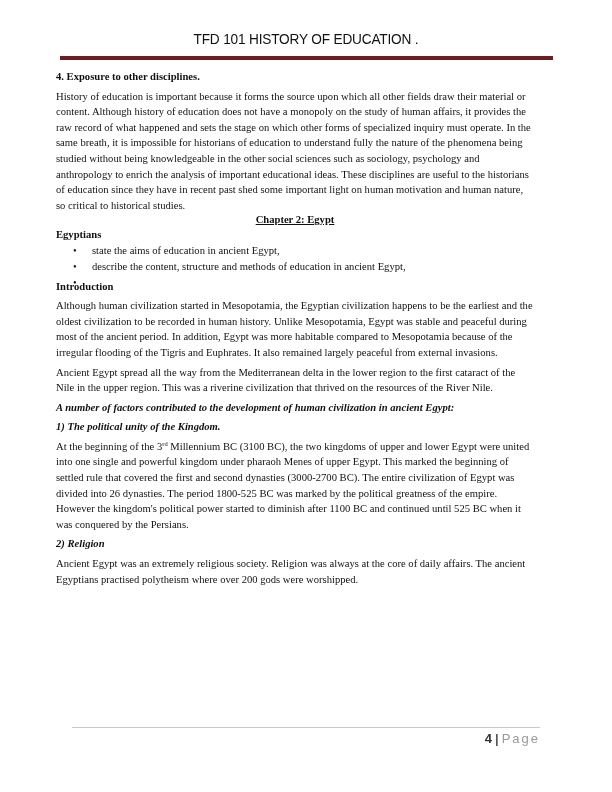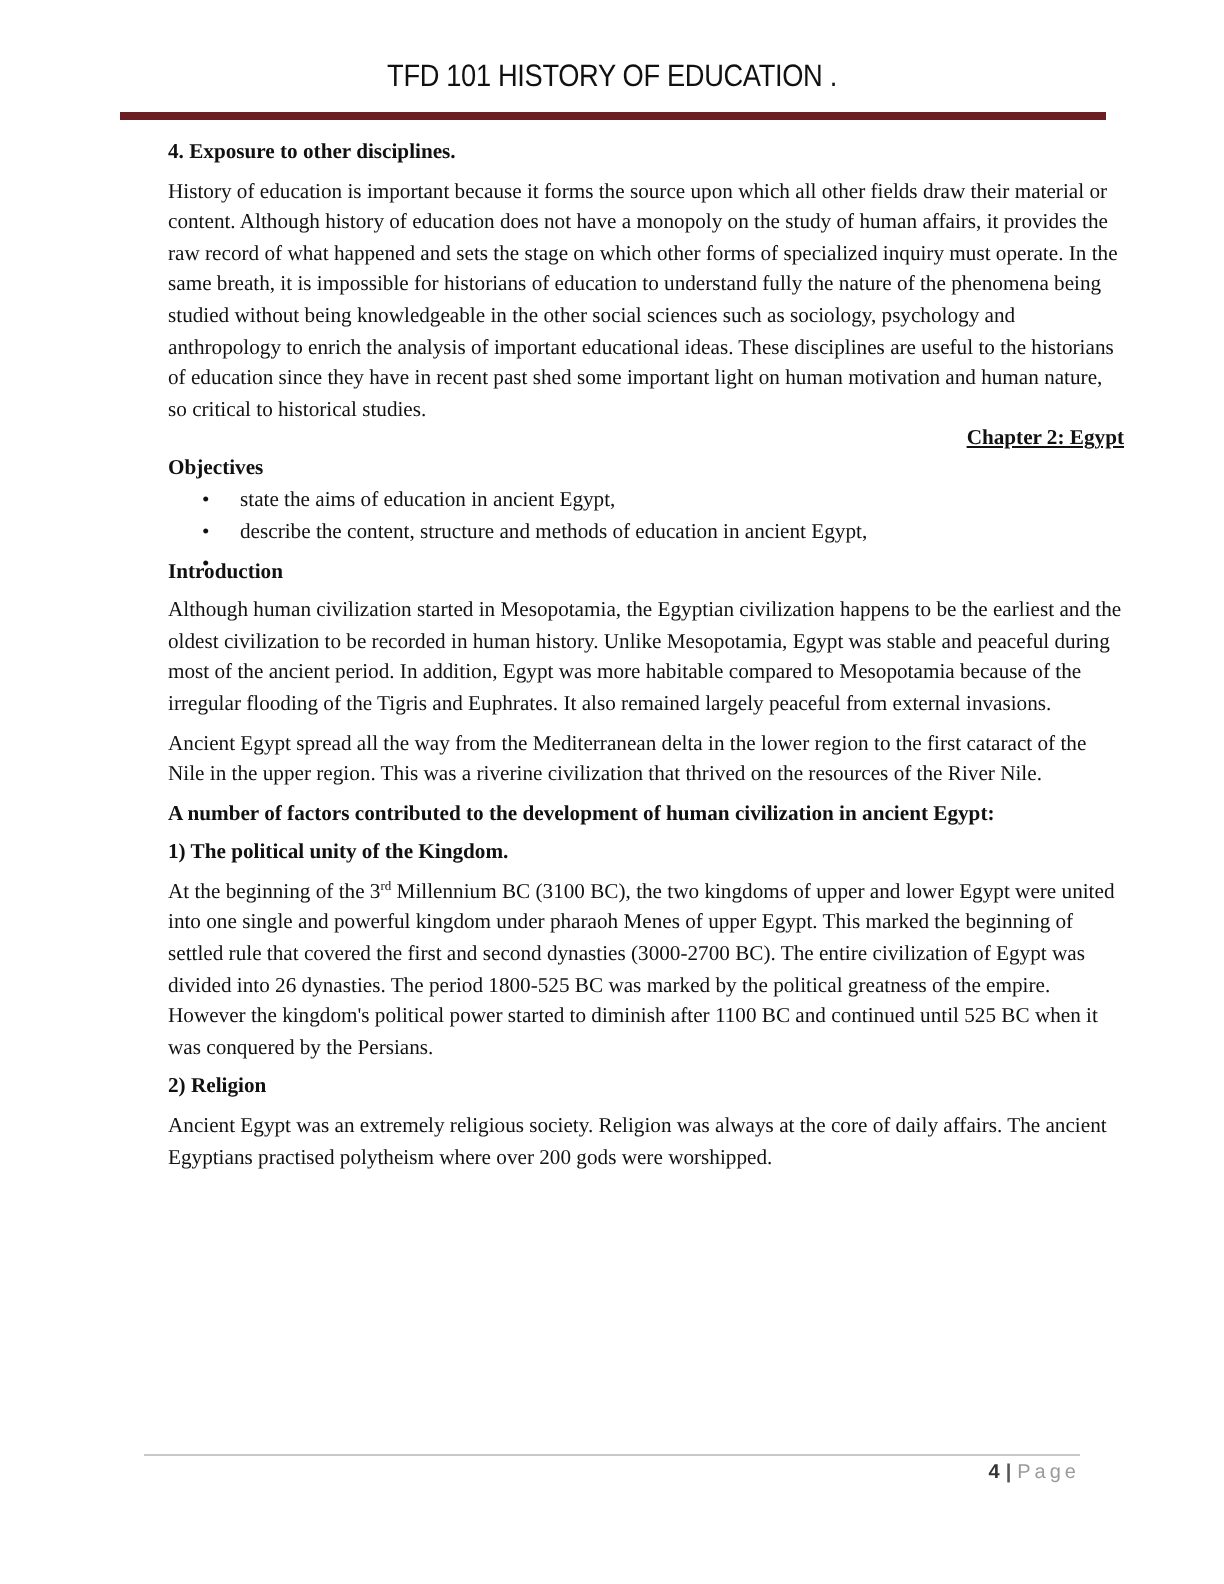--- a/index.html
+++ b/index.html
@@ -2,50 +2,50 @@
 <html><head>
 <meta charset="utf-8">
 <style>
   html, body { margin: 0; padding: 0; background: #ffffff; }
   body { width: 612px; height: 792px; position: relative; overflow: hidden;
          font-family: "Liberation Serif", serif; color: #111; }
   .header-title { position: absolute; top: 30px; left: 0; width: 612px; text-align: center;
                   font-family: "Liberation Sans Narrow", "Liberation Sans", sans-serif; font-size: 15.5px;
                   letter-spacing: -0.2px; color: #111; transform: scaleX(0.88); }
   .header-rule { position: absolute; top: 56px; left: 60px; width: 493px; height: 4px; background: #6b1f22; }
-  .content { position: absolute; top: 69px; left: 84px; width: 478px; font-size: 10.6px; line-height: 15.6px; }
+  .content { position: absolute; top: 69px; left: 56px; width: 478px; font-size: 10.6px; line-height: 15.6px; }
   .content p { margin: 0; }
   .h-bold { font-weight: bold; }
-  .sec { margin-top: 4px !important; }
+  .sec { margin-top: 4px !important; font-style: italic; }
   .gap { margin-top: 4px !important; }
-  .chapter { text-align: right; font-weight: bold; text-decoration: underline; line-height: 14px; }
+  .chapter { text-align: center; font-weight: bold; text-decoration: underline; line-height: 14px; }
   .intro { font-weight: bold; margin-top: 4px !important; }
   ul.objectives { margin: 0; padding: 0; list-style: none; }
   ul.objectives li { position: relative; padding-left: 36px; line-height: 15.8px; }
   ul.objectives li .bullet { position: absolute; left: 17px; top: 0; }
   sup { font-size: 6.5px; line-height: 0; vertical-align: 4px; }
   .footer-rule { position: absolute; top: 727px; left: 72px; width: 468px; height: 1px; background: #c8c8c8; }
   .footer { position: absolute; top: 731px; right: 72px; font-family: "Liberation Sans", sans-serif;
-            font-size: 10px; color: #333; }
+            font-size: 13px; color: #333; }
   .footer .num { font-weight: bold; }
   .footer .sep { font-weight: bold; color: #555; margin: 0 3px; }
   .footer .page { color: #9a9a9a; letter-spacing: 2px; }
 </style>
 </head>
 <body>
 
 <div class="header-title">TFD 101 HISTORY OF EDUCATION .</div>
 <div class="header-rule"></div>
 
 <div class="content">
   <p class="h-bold">4. Exposure to other disciplines.</p>
   <p class="gap">History of education is important because it forms the source upon which all other fields draw their material or content. Although history of education does not have a monopoly on the study of human affairs, it provides the raw record of what happened and sets the stage on which other forms of specialized inquiry must operate. In the same breath, it is impossible for historians of education to understand fully the nature of the phenomena being studied without being knowledgeable in the other social sciences such as sociology, psychology and anthropology to enrich the analysis of important educational ideas. These disciplines are useful to the historians of education since they have in recent past shed some important light on human motivation and human nature, so critical to historical studies.</p>
 
   <p class="chapter">Chapter 2: Egypt</p>
-  <p class="h-bold">Objectives</p>
+  <p class="h-bold">Egyptians</p>
   <ul class="objectives">
     <li><span class="bullet">•</span><span>state the aims of education in ancient Egypt,</span></li>
     <li><span class="bullet">•</span><span>describe the content, structure and methods of education in ancient Egypt,</span></li>
     <li><span class="bullet">•</span></li>
   </ul>
 
   <p class="intro">Introduction</p>
   <p class="gap">Although human civilization started in Mesopotamia, the Egyptian civilization happens to be the earliest and the oldest civilization to be recorded in human history. Unlike Mesopotamia, Egypt was stable and peaceful during most of the ancient period. In addition, Egypt was more habitable compared to Mesopotamia because of the irregular flooding of the Tigris and Euphrates. It also remained largely peaceful from external invasions.</p>
   <p class="gap">Ancient Egypt spread all the way from the Mediterranean delta in the lower region to the first cataract of the Nile in the upper region. This was a riverine civilization that thrived on the resources of the River Nile.</p>
 

